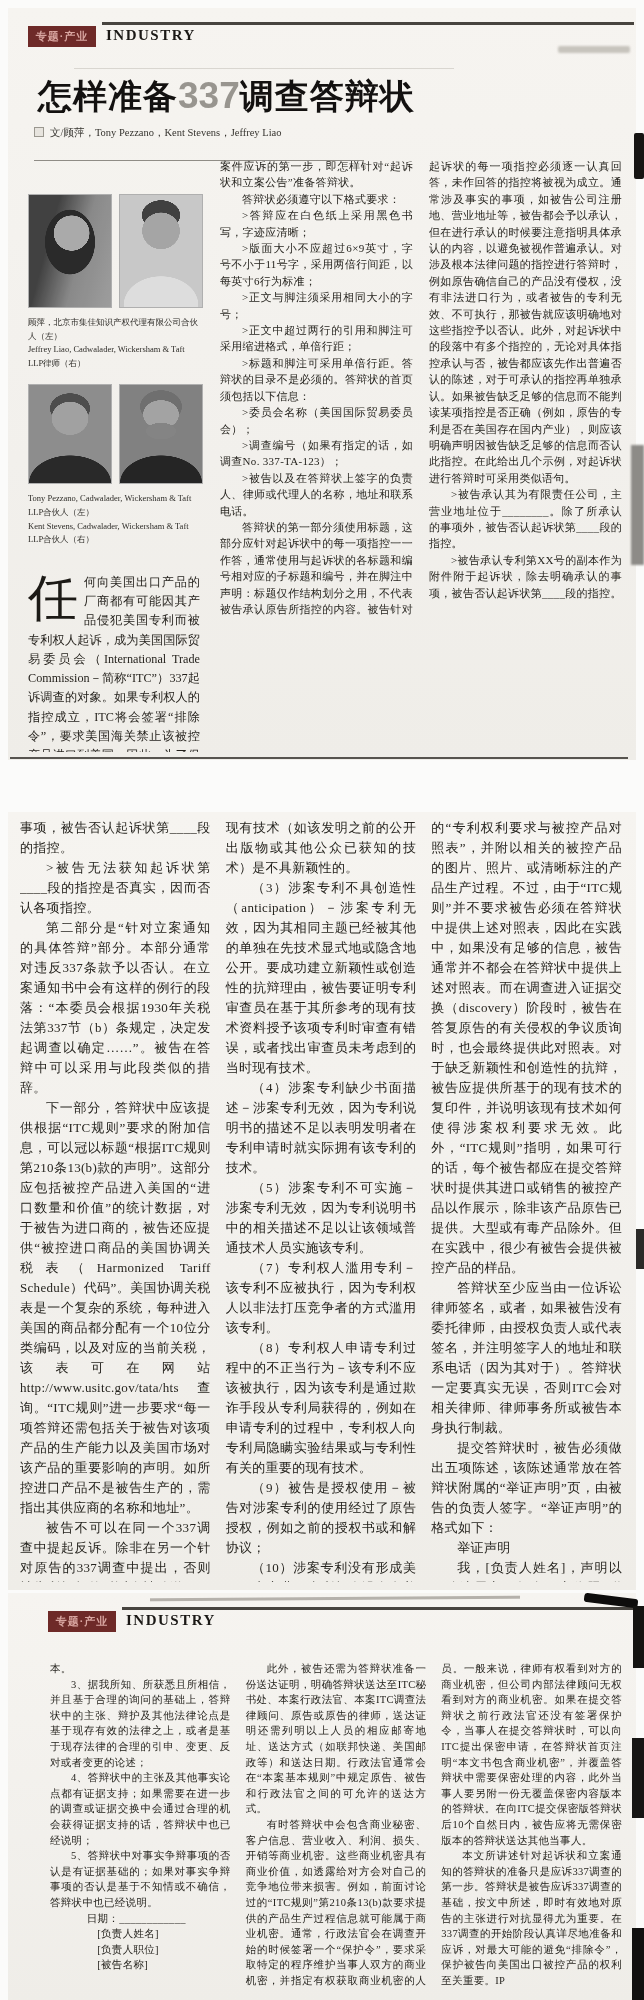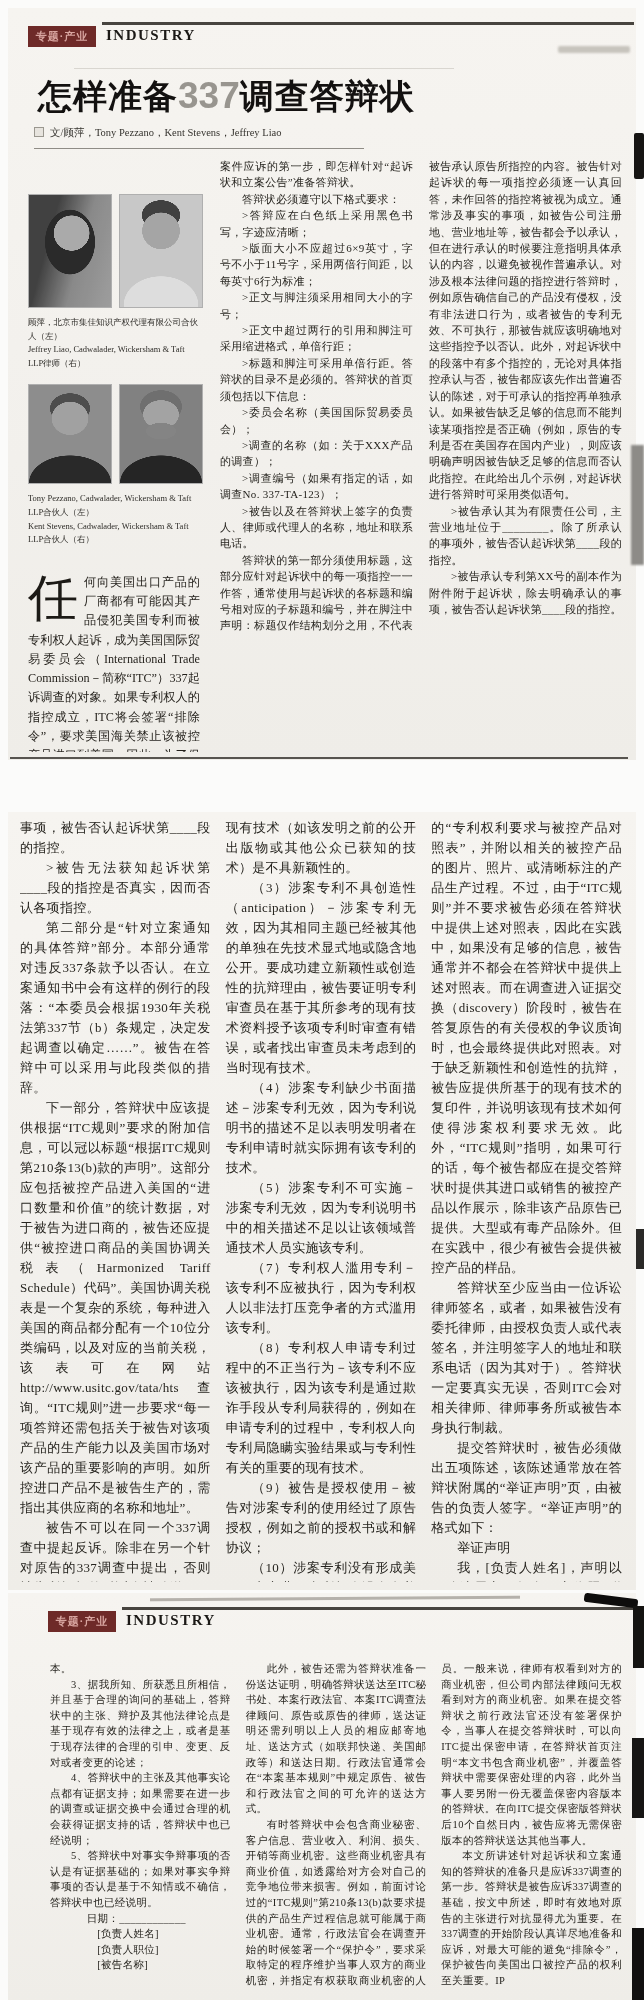--- a/index.html
+++ b/index.html
@@ -19,21 +19,21 @@
        letter-spacing:1px;font-family:"Liberation Sans",sans-serif;filter:blur(.4px);}
   .hdr .ind{position:absolute;left:78px;top:5px;font-size:15px;font-weight:bold;
        letter-spacing:1.5px;color:#1b1916;}
 
   
   .faintline{position:absolute;left:66px;top:60px;width:380px;height:1px;background:#d9d6d0;}
   h1.title{position:absolute;left:26px;top:64px;margin:4px;font-size:34px;line-height:1.1;
        font-weight:bold;color:#131110;letter-spacing:1px;font-family:"Liberation Sans",sans-serif;}
   h1.title .num{color:#98958f;font-size:37px;letter-spacing:0;}
   .byline{position:absolute;left:26px;top:118px;width:330px;font-size:10.5px;color:#35332e;
-       padding-bottom:8px;border-bottom:1px solid #8f8c86;}
+       padding-bottom:20px;border-bottom:1px solid #8f8c86;}
   .bysq{display:inline-block;width:8px;height:8px;border:1px solid #9a978f;background:#e7e4de;
        margin-right:6px;vertical-align:-1px;}
 
   
   .p1body{position:absolute;left:20px;right:14px;top:150px;bottom:8px;display:flex;overflow:hidden;}
   .leftcol{width:172px;flex:none;margin-right:20px;}
   .photorow{display:flex;gap:7px;margin-top:36px;}
   .photorow.second{margin-top:14px;}
   .portrait{width:82px;height:112px;flex:none;filter:blur(.7px) grayscale(1) contrast(.92);
        border:1px solid #b6b3ad;}
@@ -123,21 +123,20 @@
       </div>
       <div class="cols2">
           <p class="para cont">案件应诉的第一步，即怎样针对“起诉状和立案公告”准备答辩状。</p>
           <p class="para">答辩状必须遵守以下格式要求：</p>
           <p class="para">&gt;答辩应在白色纸上采用黑色书写，字迹应清晰；</p>
           <p class="para">&gt;版面大小不应超过6×9英寸，字号不小于11号字，采用两倍行间距，以每英寸6行为标准；</p>
           <p class="para">&gt;正文与脚注须采用相同大小的字号；</p>
           <p class="para">&gt;正文中超过两行的引用和脚注可采用缩进格式，单倍行距；</p>
           <p class="para">&gt;标题和脚注可采用单倍行距。答辩状的目录不是必须的。答辩状的首页须包括以下信息：</p>
           <p class="para">&gt;委员会名称（美国国际贸易委员会）；</p>
-          <p class="para">&gt;调查的名称（如：关于XXX产品的调查）；</p>
           <p class="para">&gt;调查编号（如果有指定的话，如调查No. 337-TA-123）；</p>
           <p class="para">&gt;被告以及在答辩状上签字的负责人、律师或代理人的名称，地址和联系电话。</p>
           <p class="para">答辩状的第一部分须使用标题，这部分应针对起诉状中的每一项指控一一作答，通常使用与起诉状的各标题和编号相对应的子标题和编号，并在脚注中声明：标题仅作结构划分之用，不代表被告承认原告所指控的内容。被告针对起诉状的每一项指控必须逐一认真回答，未作回答的指控将被视为成立。通常涉及事实的事项，如被告公司注册地、营业地址等，被告都会予以承认，但在进行承认的时候要注意指明具体承认的内容，以避免被视作普遍承认。对涉及根本法律问题的指控进行答辩时，例如原告确信自己的产品没有侵权，没有非法进口行为，或者被告的专利无效、不可执行，那被告就应该明确地对这些指控予以否认。此外，对起诉状中的段落中有多个指控的，无论对具体指控承认与否，被告都应该先作出普遍否认的陈述，对于可承认的指控再单独承认。如果被告缺乏足够的信息而不能判读某项指控是否正确（例如，原告的专利是否在美国存在国内产业），则应该明确声明因被告缺乏足够的信息而否认此指控。在此给出几个示例，对起诉状进行答辩时可采用类似语句。</p>
           <p class="para">&gt;被告承认其为有限责任公司，主营业地址位于________。除了所承认的事项外，被告否认起诉状第____段的指控。</p>
           <p class="para">&gt;被告承认专利第XX号的副本作为附件附于起诉状，除去明确承认的事项，被告否认起诉状第____段的指控。</p>
         </div>
     </div>
   </section>
 
   <section class="page page2">

